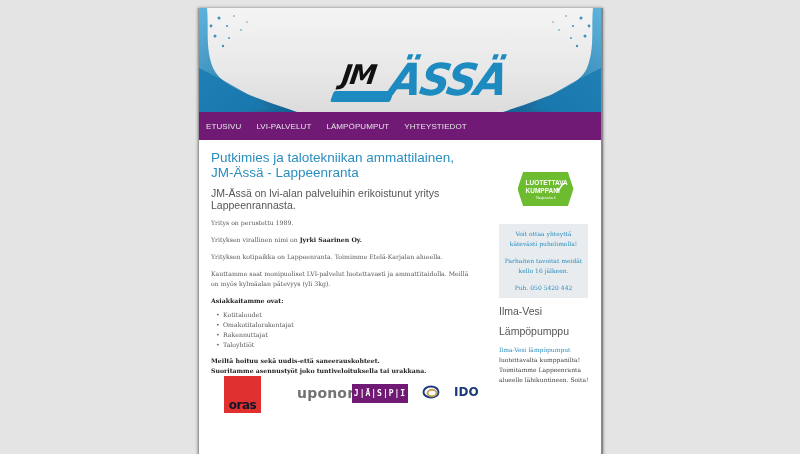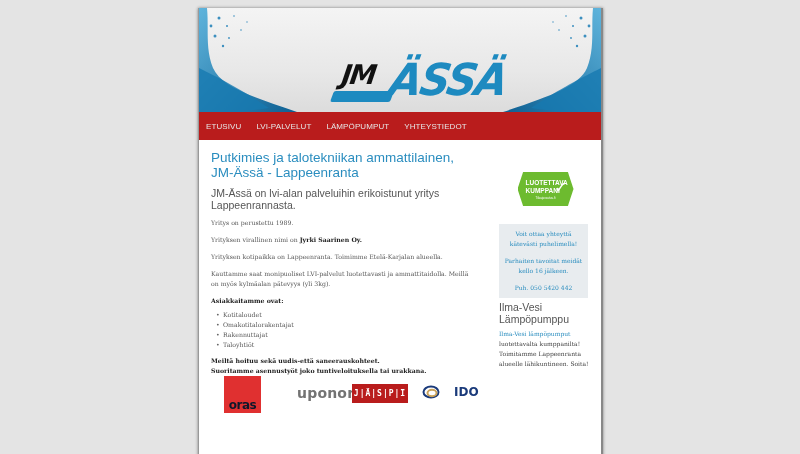--- a/index.html
+++ b/index.html
@@ -49,21 +49,21 @@
   }
   .logo .assa {
     position: absolute; left: 58px; top: -4px;
     font-family: "DejaVu Sans", sans-serif; font-weight: bold; font-style: italic;
     font-size: 42px; color: #1d8ac0; letter-spacing: -2px;
     transform: skewX(-10deg) scaleY(1.05);
     line-height: 46px;
   }
   
   .nav {
-    height: 28px; background: #b91c1c;
+    height: 28px; background: #701a75;
     display: flex; align-items: center; padding-left: 7px;
   }
   .nav a {
     color: #e6e6e6; text-decoration: none;
     font-family: "Liberation Sans", sans-serif; font-size: 8px;
     margin-right: 15px; letter-spacing: 0.1px;
   }
   
   .main {
     position: absolute; left: 12px; top: 142px; width: 265px;
@@ -92,21 +92,21 @@
     display: flex; align-items: flex-end; justify-content: center;
     color: #0f172a; font-family: "DejaVu Sans", sans-serif; font-weight: bold; font-size: 12px;
     padding-bottom: 1px; letter-spacing: -0.5px;
   }
   .uponor {
     left: 76px; top: 19px; color: #737373;
     font-family: "DejaVu Sans", sans-serif; font-weight: bold; font-size: 14px;
     letter-spacing: 0.2px;
   }
   .jaspi {
-    left: 131px; top: 18px; width: 56px; height: 19px; background: #b91c1c;
+    left: 131px; top: 18px; width: 56px; height: 19px; background: #701a75;
     color: #fff; font-family: "DejaVu Sans Mono", monospace; font-weight: bold;
     font-size: 8px; display: flex; align-items: center; justify-content: center;
     letter-spacing: 1px;
   }
   .ido {
     left: 201px; top: 19px; display: flex; align-items: center; gap: 14px;
     color: #1a3a7a; font-family: "DejaVu Sans", sans-serif; font-size: 12px; font-weight: bold;
   }
   
   .side {
@@ -157,21 +157,21 @@
   }
   .atlantic .dot {
     width: 15px; height: 15px; border-radius: 50%;
     background: radial-gradient(circle at 60% 60%, #1a5aa0 0 35%, #d8343a 36% 100%);
   }
   .atlantic .word {
     font-family: "DejaVu Sans", sans-serif; font-weight: bold; font-size: 15.5px; color: #d8343a;
     letter-spacing: -0.3px;
   }
   .iv-title {
-    font-family: "Liberation Sans", sans-serif; font-size: 10.5px; color: #555; line-height: 12px;
+    font-family: "Liberation Sans", sans-serif; font-size: 10.5px; color: #555; line-height: 20px;
     margin-top: 3px;
   }
   .iv-text { font-size: 6px; line-height: 10px; color: #444; margin-top: 4px; }
   .iv-text .link { color: #2a8dbf; }
 </style>
 </head>
 <body>
 
 <div class="page">
   <div class="header">

